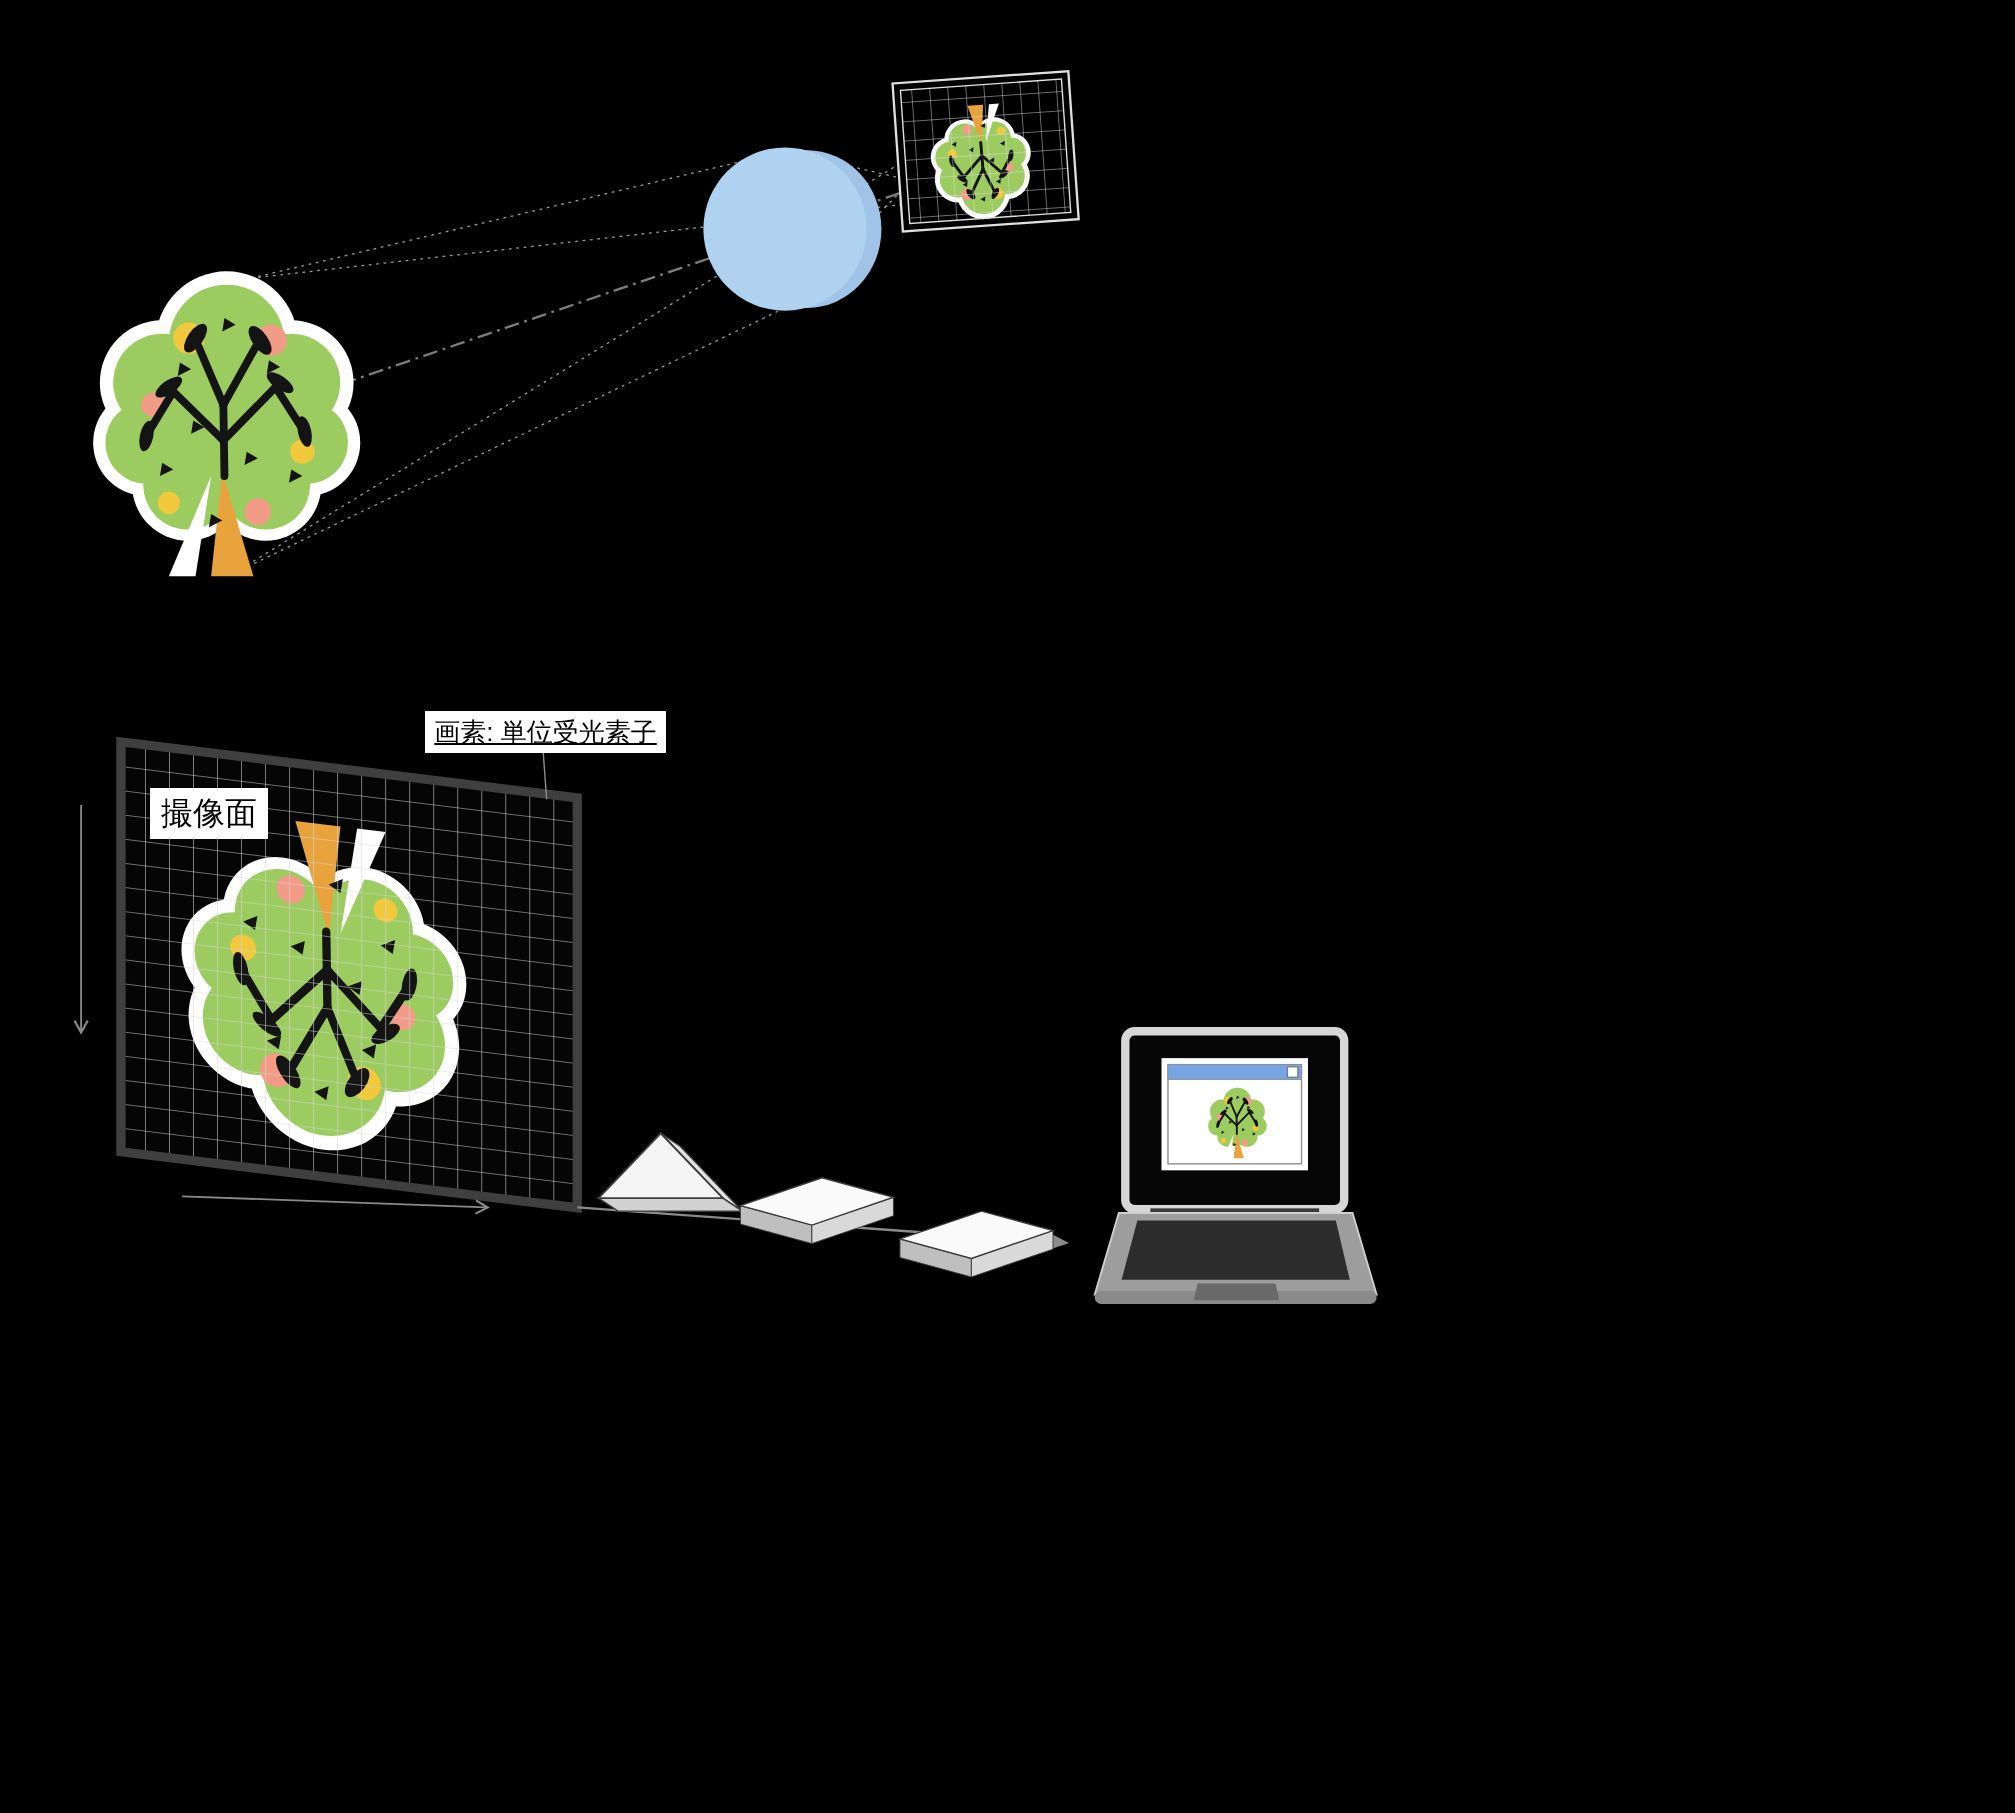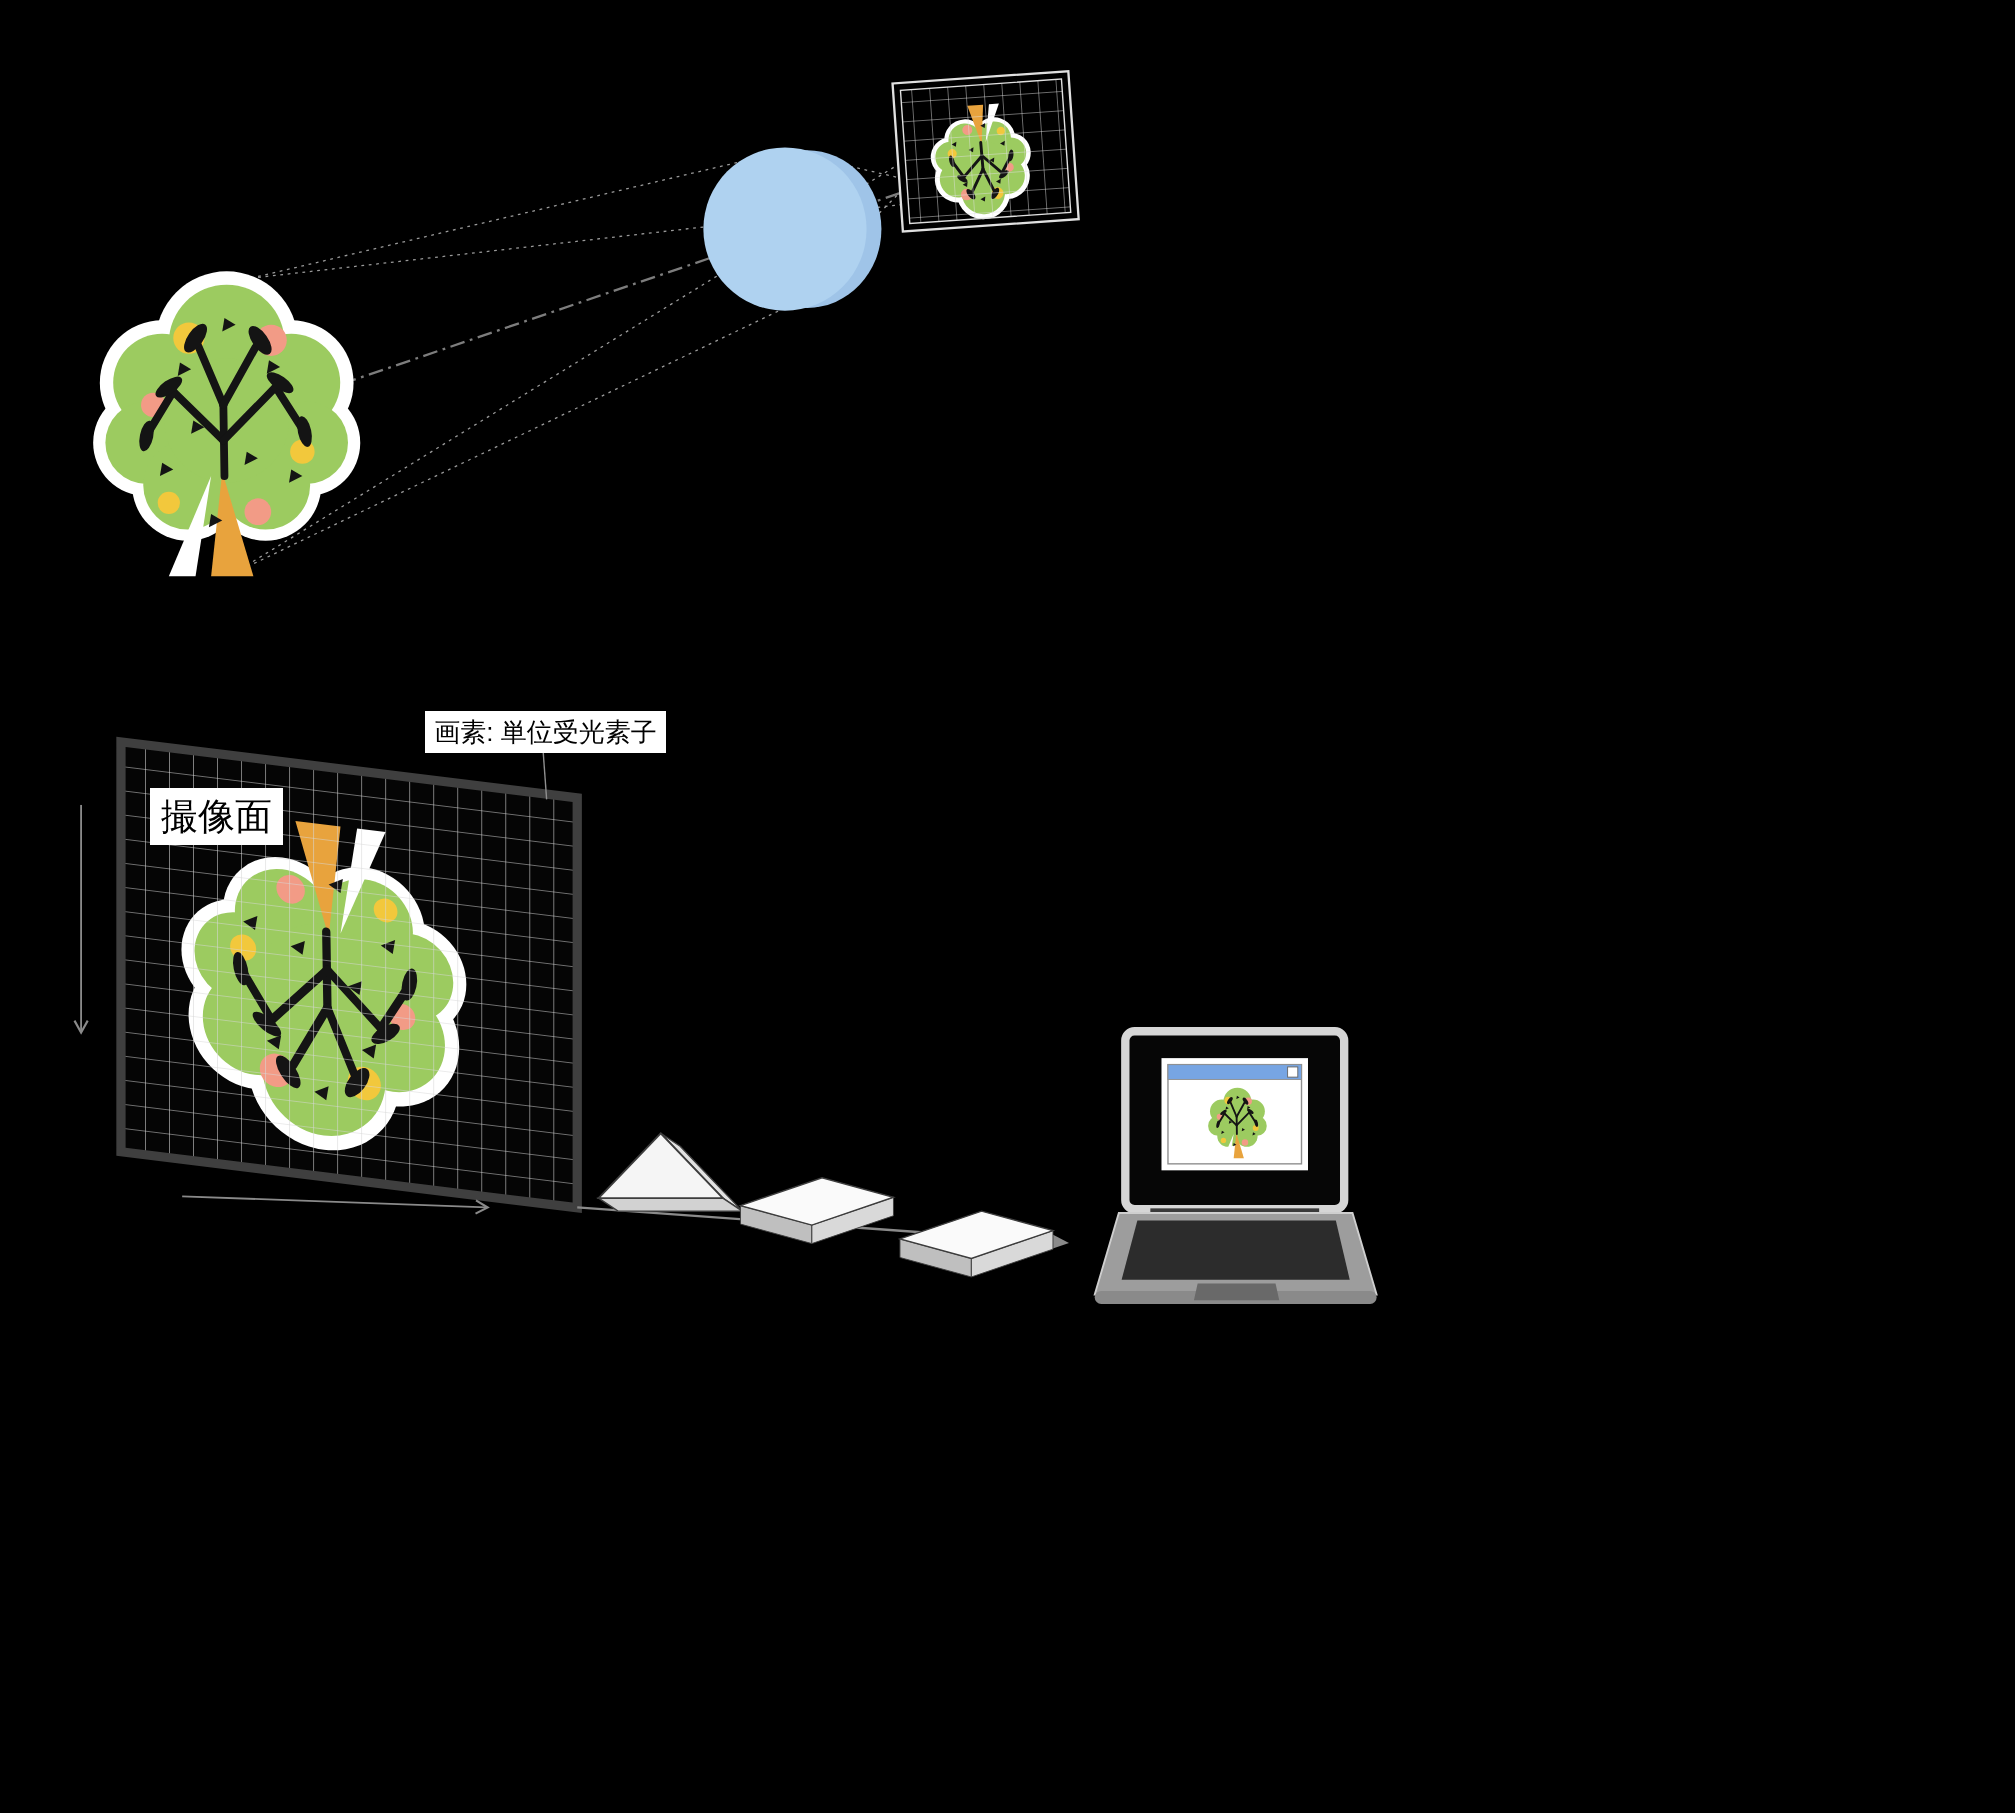--- a/index.html
+++ b/index.html
@@ -1,22 +1,22 @@
 <!DOCTYPE html>
 <html style="font-size:15px"><head>
 <meta charset="utf-8">
 <style>
   html,body{margin:0;padding:0;background:#000;}
   #canvas{position:relative;width:2016px;height:1813px;background:#000;overflow:hidden;
           font-family:"Liberation Sans","DejaVu Sans",sans-serif;}
   #diagram-svg{position:absolute;left:0;top:0;z-index:1;}
   .label{position:absolute;z-index:2;background:#ffffff;color:#000000;white-space:nowrap;
          font-family:"Liberation Sans","DejaVu Sans",sans-serif;}
-  #label-imaging-plane{left:150px;top:788px;font-size:37px;padding:3.7px 11px;}
-  #label-pixel{left:425px;top:711px;font-size:26px;padding:3.7px 9.3px;}
+  #label-imaging-plane{left:150px;top:788px;font-size:32px;padding:3.7px 11px;}
+  #label-pixel{left:425px;top:711px;font-size:26px;padding:3.7px 9.3px;text-decoration:underline;}
 </style>
 </head>
 <body>
 
 <div id="canvas">
 
   <svg id="diagram-svg" width="2016" height="1813" viewBox="0 0 2173 1955" xmlns="http://www.w3.org/2000/svg">
     <defs>
       <pattern id="gridS" width="19.5" height="20.8" patternUnits="userSpaceOnUse">
         <path d="M19.5,0 L0,0 L0,20.8" fill="none" stroke="#e0e0e0" stroke-width="1"></path>

